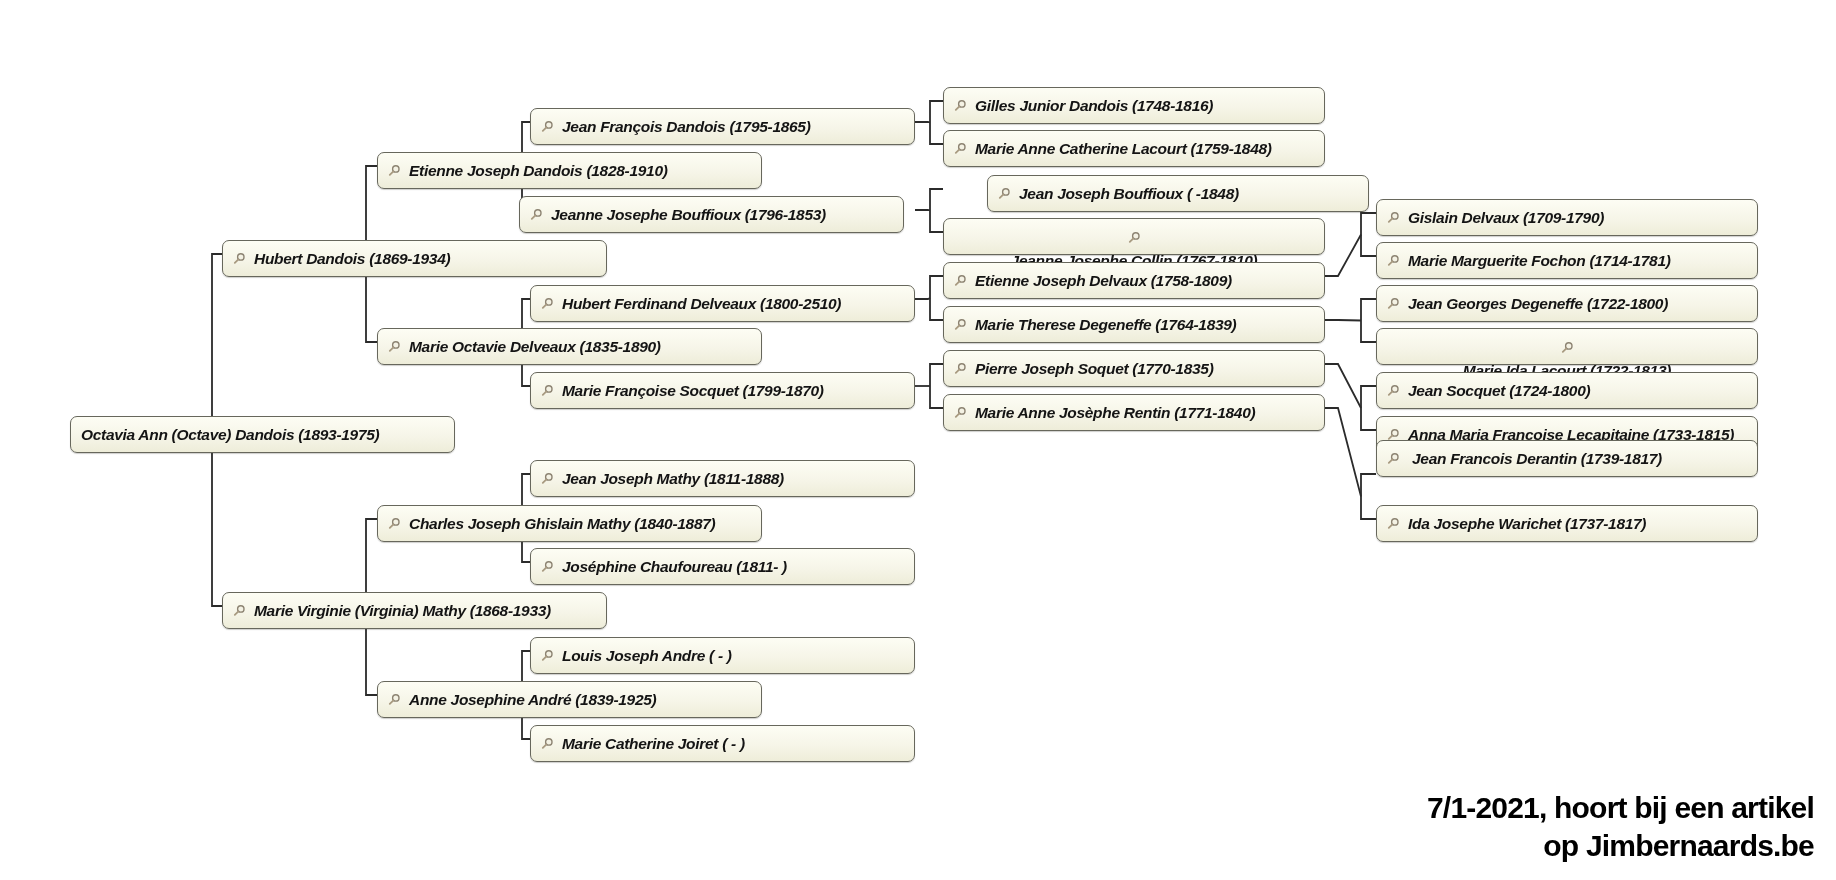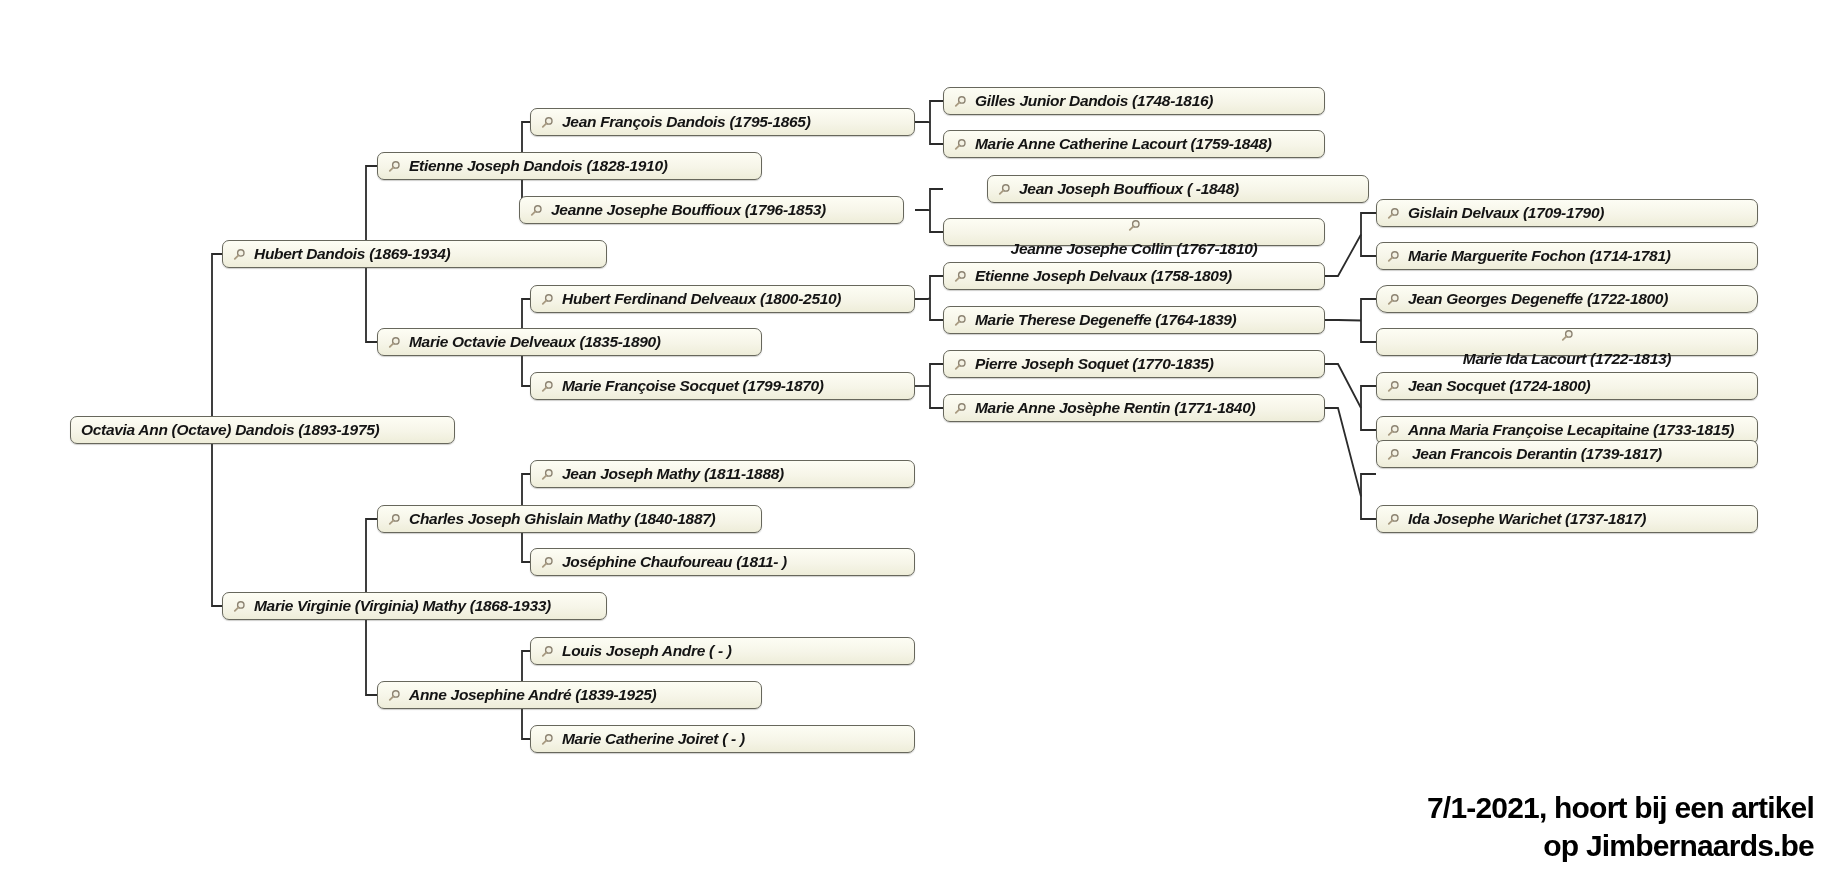--- a/index.html
+++ b/index.html
@@ -3,25 +3,25 @@
 <meta charset="utf-8">
 <style>
   html,body{margin:0;padding:0;}
   body{
     width:1836px;height:880px;position:relative;background:#ffffff;overflow:hidden;
     font-family:"Liberation Sans",sans-serif;
   }
   #stage{position:absolute;inset:0;width:1836px;height:880px;}
   #wires{position:absolute;left:0;top:0;z-index:1;}
   .person{
-    position:absolute;height:28px;box-sizing:border-box;z-index:2;
+    position:absolute;height:37px;box-sizing:border-box;z-index:2;
     border:1.6px solid #67675c;border-radius:7px;
     background:linear-gradient(180deg,#fdfdf4 0%,#f6f5e8 55%,#eeedd9 100%);
     box-shadow:0 1px 1px rgba(60,60,50,.25);
-    display:flex;align-items:center;gap:8px;padding:0 10px;cursor:pointer;
+    display:flex;align-items:center;gap:8px;padding:12px 10px;cursor:pointer;
   }
   .person .lbl{
     font-style:italic;font-weight:700;font-size:15.5px;letter-spacing:-0.3px;
     color:#141414;white-space:nowrap;transform:translateY(-0.5px);
   }
   .mag{flex:0 0 auto;display:inline-flex;}
   .caption{
     position:absolute;top:789px;right:22px;z-index:3;text-align:right;
     font-weight:700;font-size:30px;line-height:38px;letter-spacing:-0.8px;color:#000;
   }
@@ -268,21 +268,21 @@
       </div>
       <div class="person" style="left: 1376px; top: 242px; width: 382px;">
         <span class="mag">
           <svg width="13" height="13" viewBox="0 0 13 13">
             <circle cx="7.8" cy="4.9" r="3.2" fill="#f4f2e4" stroke="#8c8372" stroke-width="1.4"></circle>
             <line x1="5.4" y1="7.3" x2="1.8" y2="10.9" stroke="#a89a80" stroke-width="1.8" stroke-linecap="round"></line>
           </svg>
         </span>
         <span class="lbl">Marie Marguerite Fochon (1714-1781)</span>
       </div>
-      <div class="person" style="left: 1376px; top: 285px; width: 382px; border-radius: 11px;">
+      <div class="person" style="left: 1376px; top: 285px; width: 382px;">
         <span class="mag">
           <svg width="13" height="13" viewBox="0 0 13 13">
             <circle cx="7.8" cy="4.9" r="3.2" fill="#f4f2e4" stroke="#8c8372" stroke-width="1.4"></circle>
             <line x1="5.4" y1="7.3" x2="1.8" y2="10.9" stroke="#a89a80" stroke-width="1.8" stroke-linecap="round"></line>
           </svg>
         </span>
         <span class="lbl">Jean Georges Degeneffe (1722-1800)</span>
       </div>
       <div class="person" style="left: 1376px; top: 328px; width: 382px; flex-direction: column;">
         <span class="mag">

